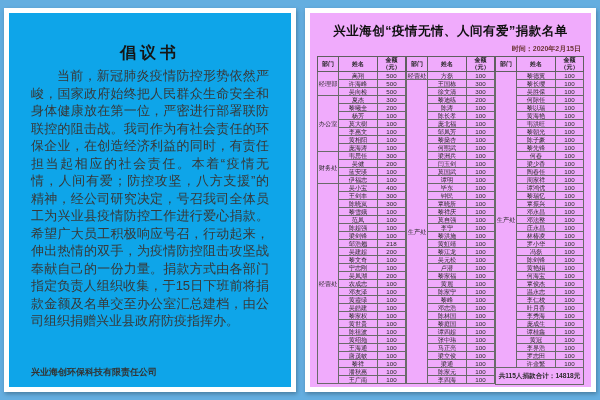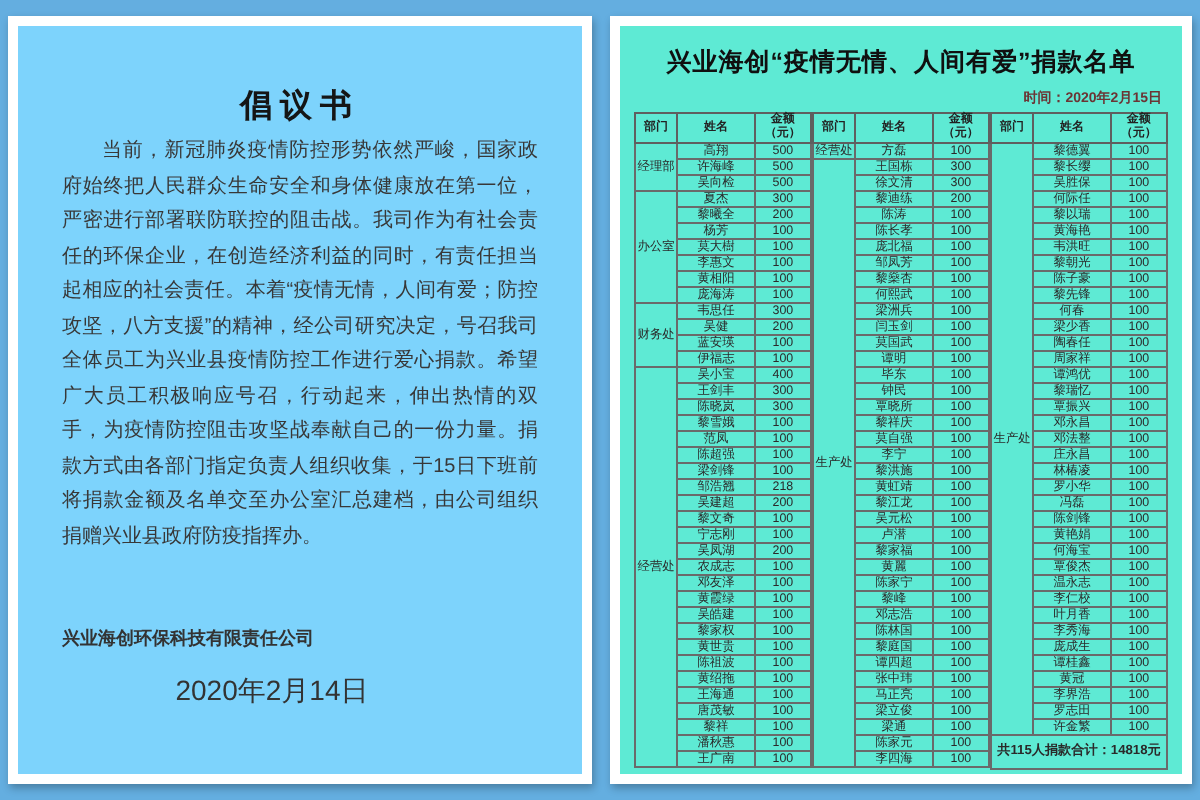--- a/index.html
+++ b/index.html
@@ -11,31 +11,31 @@
     -webkit-font-smoothing:antialiased;
   }
   .doc-card{
     position:absolute;background:#ffffff;
     box-sizing:border-box;padding:5px;
     box-shadow:1px 2px 4px rgba(0,0,0,.28);
   }
   .left-card{left:4px;top:8px;width:292px;height:384px;}
   .right-card{left:305px;top:8px;width:291px;height:384px;}
   .page{width:100%;height:100%;box-sizing:border-box;overflow:hidden;}
-  .left-page{background:#7dd3fc;padding:16px 22px 0 22px;color:#3a3a3a;}
-  .right-page{background:#5eead4;padding:6px 7px 0 7px;color:#222;}
+  .left-page{background:#0ea5e9;padding:16px 22px 0 22px;color:#3a3a3a;}
+  .right-page{background:#f0abfc;padding:6px 7px 0 7px;color:#222;}
 
   
   .letter-title{
     text-align:center;font-size:16px;font-weight:bold;
     letter-spacing:4px;color:#151515;margin-top:14px;
   }
   .salutation{font-size:9px;margin-top:15px;color:#333;}
   .body-par{
-    font-size:10px;line-height:17.5px;text-indent:2em;
+    font-size:13px;line-height:17.5px;text-indent:2em;
     text-align:justify;margin-top:3px;color:#383838;
   }
   .signer{font-size:9px;margin-top:36px;padding-right:6px;font-weight:bold;color:#333;}
   .sign-date{font-size:14px;text-align:center;margin-top:11px;padding-right:28px;color:#333;}
 
   
   .table-title{
     text-align:center;font-size:12.5px;font-weight:bold;
     color:#101010;margin-top:4px;letter-spacing:0.5px;white-space:nowrap;
   }

